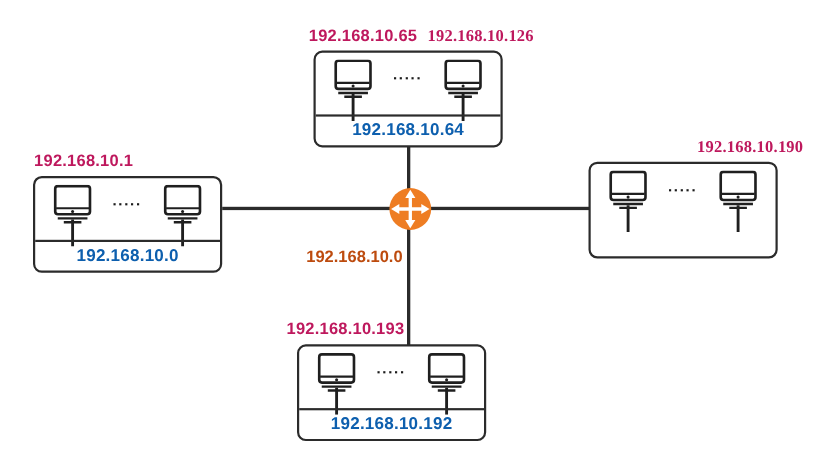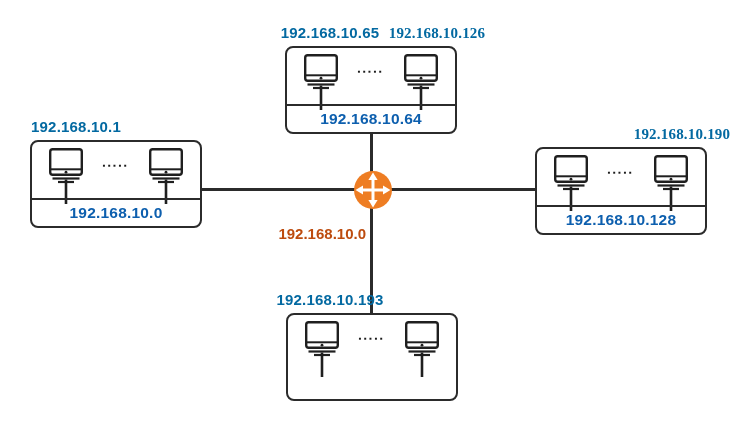--- a/index.html
+++ b/index.html
@@ -19,21 +19,21 @@
   .router{position:absolute;left:351px;top:168px;width:44px;height:44px;}
   
   .subnet{position:absolute;width:172px;height:110px;}
   .subnet .box{
     position:absolute;left:0;top:22px;width:172px;height:88px;
     border:2.5px solid #2b2b2b;border-radius:8px;background:#fff;box-sizing:border-box;
   }
   .host-label{
     position:absolute;top:0;height:18px;line-height:18px;
     transform:translateX(-50%);white-space:nowrap;
-    font-size:15px;font-weight:bold;color:#0369a1;letter-spacing:0.2px;
+    font-size:15px;font-weight:bold;color:#be185d;letter-spacing:0.2px;
   }
   .host-label.first{left:45px;}
   .host-label.last{left:150px;font-family:Liberation Serif, serif;}
   .subnet.pos-top    .host-label.last{left:152px;}
   .subnet.pos-left   .host-label.first{left:46px;}
   .subnet.pos-left   .host-label.last{left:146px;}
   .subnet.pos-right  .host-label.first{left:43px;}
   .subnet.pos-right  .host-label.last{left:147px;}
   .subnet.pos-bottom .host-label.first{left:44px;}
   .subnet.pos-bottom .host-label.last{left:151px;}
@@ -44,23 +44,23 @@
     position:absolute;left:0;right:0;top:19px;text-align:center;
     font-size:8px;letter-spacing:2.5px;color:#1b1b1b;font-weight:bold;
   }
   .net-strip{
     position:absolute;left:0;right:0;bottom:0;height:26px;
     border-top:2.5px solid #2b2b2b;
     display:flex;align-items:center;justify-content:center;
     font-size:15.5px;font-weight:bold;color:#0d5fae;letter-spacing:0.2px;margin-top:24px;
   }
   #subnet-top   {left:285px;top:24px;}
-  #subnet-left  {left:30px; top:118px;}
+  #subnet-left  {left:30px; top:138px;}
   #subnet-right {left:535px;top:125px;}
-  #subnet-bottom{left:286px;top:291px;}
+  #subnet-bottom{left:270px;top:291px;}
   
   .center-note{
     position:absolute;top:225px;right:384px;text-align:center;
     font-size:15px;font-weight:bold;color:#bd4b0e;line-height:17px;white-space:nowrap;
   }
 </style>
 </head>
 <body>
 
 <div id="canvas">
@@ -146,21 +146,20 @@
       </svg>
       <div class="dots">▪▪▪▪▪</div>
       <svg class="computer right" viewBox="0 0 44 56">
         <rect x="6.2" y="1.2" width="31.6" height="25.6" rx="2.5" fill="#ffffff" stroke="#1f1f1f" stroke-width="2.4"></rect>
         <line x1="7" y1="21.3" x2="37" y2="21.3" stroke="#1f1f1f" stroke-width="2"></line>
         <circle cx="22" cy="24.2" r="1.4" fill="#1f1f1f"></circle>
         <line x1="8.5" y1="30.5" x2="35.5" y2="30.5" stroke="#1f1f1f" stroke-width="2.2"></line>
         <line x1="14" y1="34" x2="30" y2="34" stroke="#1f1f1f" stroke-width="2.2"></line>
         <line x1="22" y1="31.5" x2="22" y2="56" stroke="#1f1f1f" stroke-width="2.6"></line>
       </svg>
-      <div class="net-strip">192.168.10.128</div>
     </div>
   </div>
 
   <div class="subnet pos-bottom" id="subnet-bottom">
     <span class="host-label first">192.168.10.193</span>
     <div class="box">
       <svg class="computer left" viewBox="0 0 44 56">
         <rect x="6.2" y="1.2" width="31.6" height="25.6" rx="2.5" fill="#ffffff" stroke="#1f1f1f" stroke-width="2.4"></rect>
         <line x1="7" y1="21.3" x2="37" y2="21.3" stroke="#1f1f1f" stroke-width="2"></line>
         <circle cx="22" cy="24.2" r="1.4" fill="#1f1f1f"></circle>
@@ -170,16 +169,17 @@
       </svg>
       <div class="dots">▪▪▪▪▪</div>
       <svg class="computer right" viewBox="0 0 44 56">
         <rect x="6.2" y="1.2" width="31.6" height="25.6" rx="2.5" fill="#ffffff" stroke="#1f1f1f" stroke-width="2.4"></rect>
         <line x1="7" y1="21.3" x2="37" y2="21.3" stroke="#1f1f1f" stroke-width="2"></line>
         <circle cx="22" cy="24.2" r="1.4" fill="#1f1f1f"></circle>
         <line x1="8.5" y1="30.5" x2="35.5" y2="30.5" stroke="#1f1f1f" stroke-width="2.2"></line>
         <line x1="14" y1="34" x2="30" y2="34" stroke="#1f1f1f" stroke-width="2.2"></line>
         <line x1="22" y1="31.5" x2="22" y2="56" stroke="#1f1f1f" stroke-width="2.6"></line>
       </svg>
+      <div class="net-strip">192.168.10.192</div>
     </div>
   </div>
 
 </div>
 
 </body></html>

